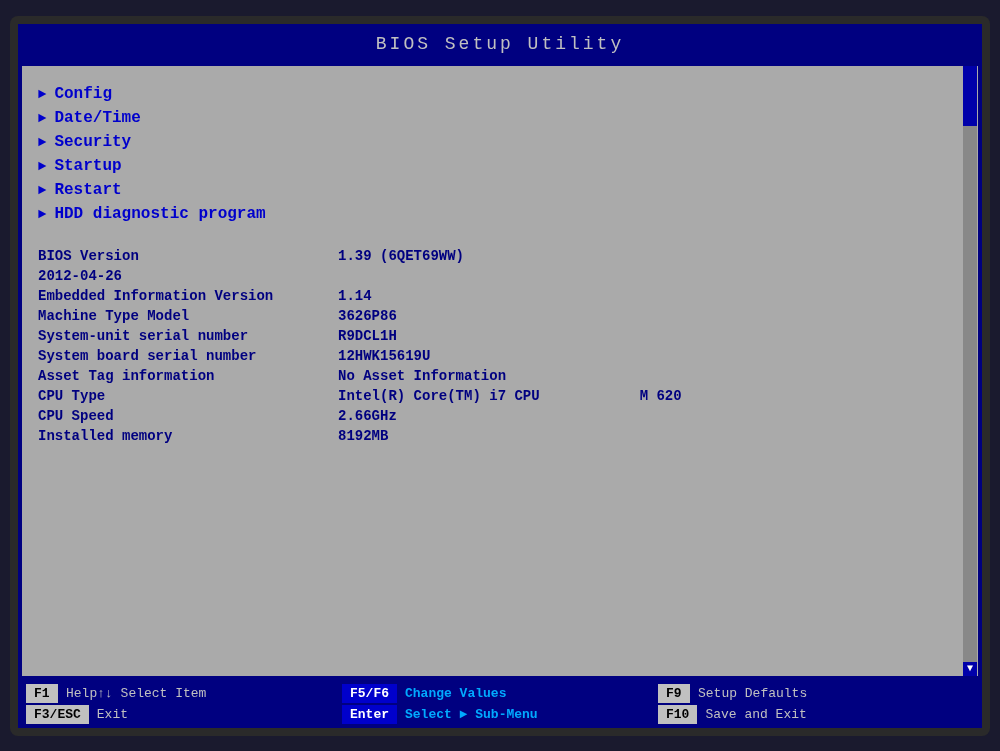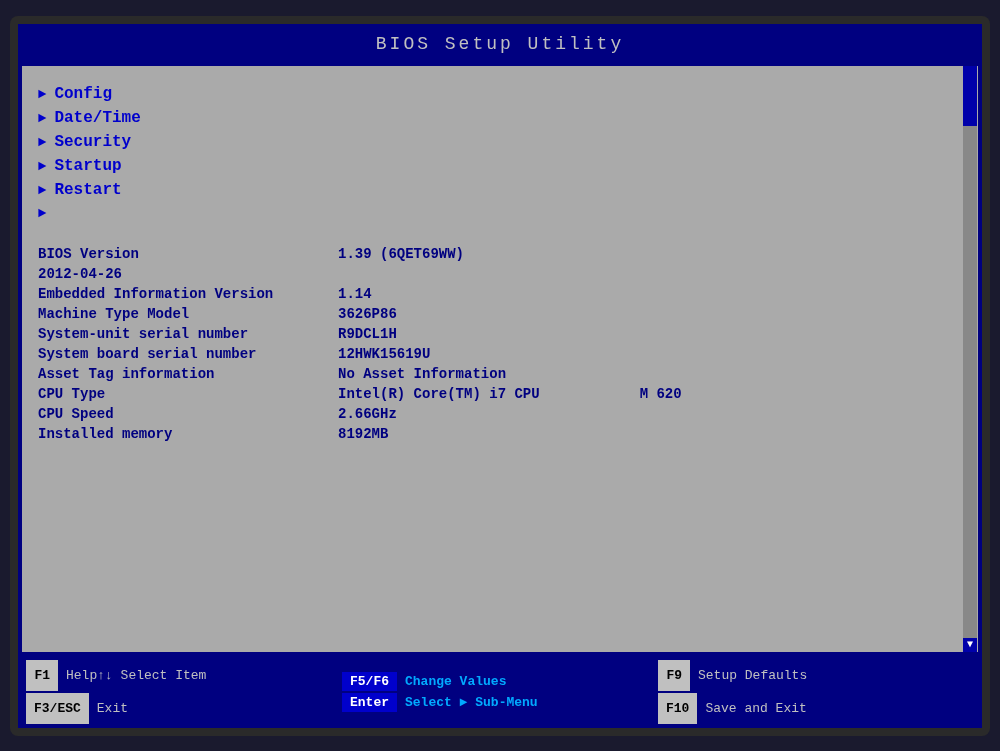--- a/index.html
+++ b/index.html
@@ -143,26 +143,26 @@
     }
     .bottom-section {
       display: flex;
       align-items: center;
       gap: 8px;
       flex: 1;
     }
     .key-label {
       background: #c0c0c0;
       color: #000000;
-      padding: 8px 8px;
+      padding: 2px 8px;
       font-size: 13px;
       font-weight: bold;
       font-family: 'Courier New', monospace;
       min-width: 32px;
-      text-align: right;
+      text-align: left;
     }
     .key-label-blue {
       background: #0000cc;
       color: #ffffff;
       padding: 2px 8px;
       font-size: 13px;
       font-weight: bold;
       font-family: 'Courier New', monospace;
       min-width: 32px;
       text-align: center;
@@ -224,20 +224,21 @@
             <div class="menu-item">
               <span class="arrow">►</span>
               <span>Startup</span>
             </div>
             <div class="menu-item">
               <span class="arrow">►</span>
               <span>Restart</span>
             </div>
             <div class="menu-item">
               <span class="arrow">►</span>
+              <span>HDD diagnostic program</span>
             </div>
           </div>
 
           <div class="info-table">
             <div class="info-row">
               <span class="info-label">BIOS Version</span>
               <span class="info-value info-value-blue">1.39   (6QET69WW)</span>
             </div>
             <div class="info-row">
               <span class="info-value info-value-blue">2012-04-26</span>

